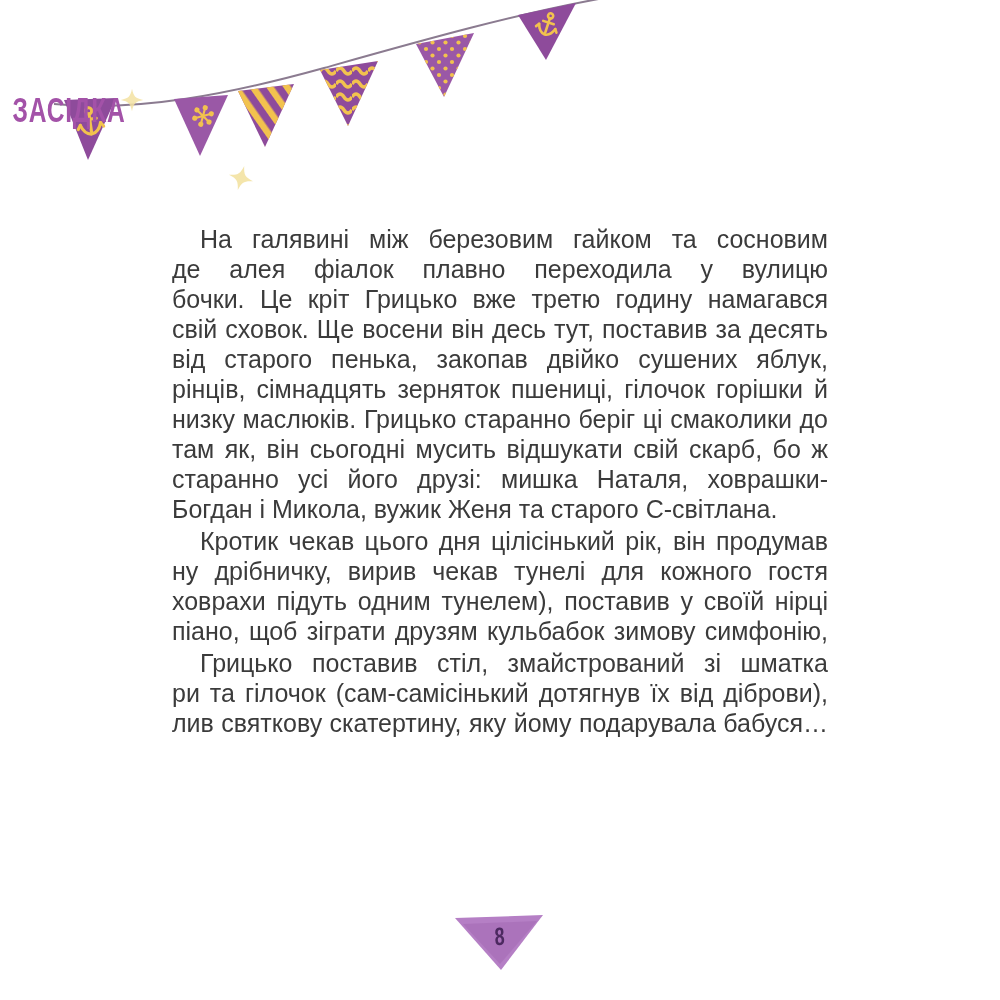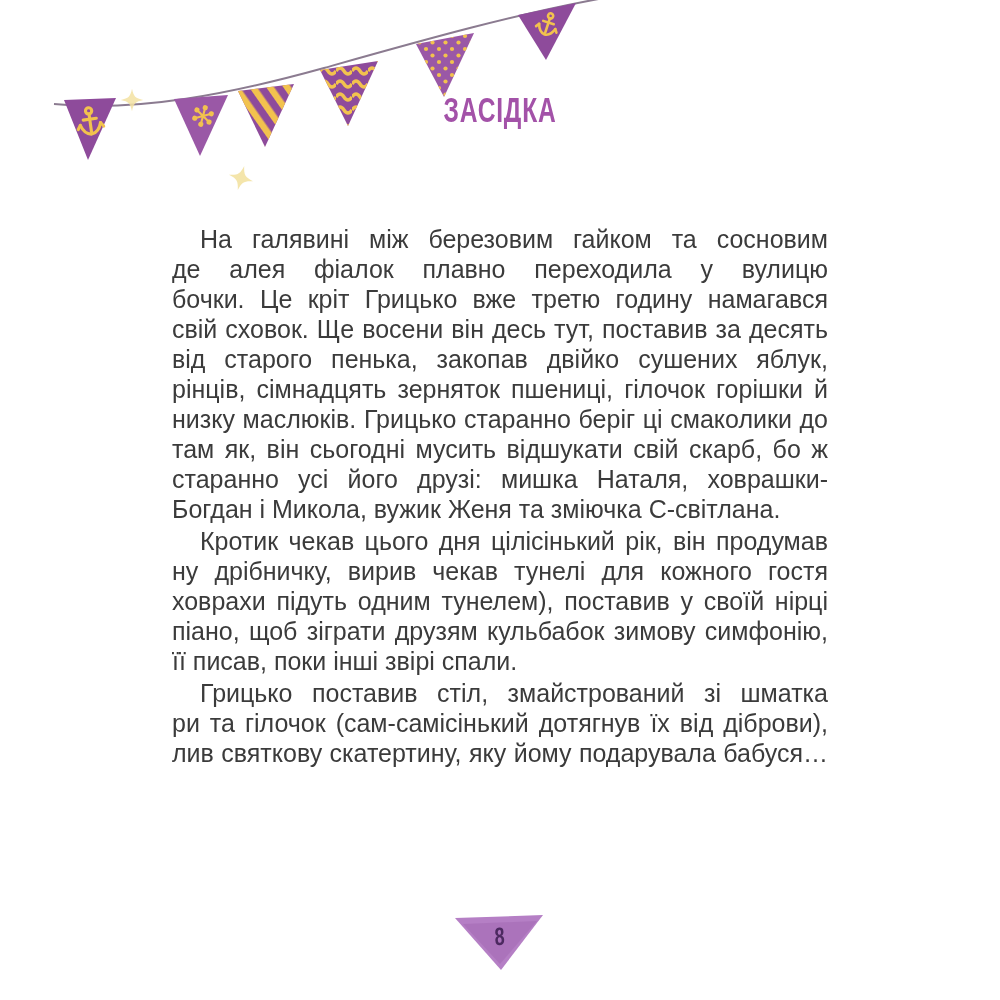--- a/index.html
+++ b/index.html
@@ -3,21 +3,21 @@
 <meta charset="utf-8">
 <style>
   :root{
     --title:#a352a8; --text:#3b3b3b; --flag-purple:#8e4b9b; --flag-purple-light:#9a58a6;
     --flag-yellow:#f2c24e; --string:#8b7b90; --star:#f3e2a2;
     --footer-triangle:#b57fc5; --footer-shade:#a066b0; --footer-number:#4c2960; --background:#ffffff;
   }
   html,body{margin:0;padding:0;background:#eee;}
   .page{position:relative;width:1000px;height:1000px;background:var(--background);overflow:hidden;margin:0 auto;}
   .bunting{position:absolute;left:0;top:0;}
-  .title-wrap{position:absolute;top:94px;left:0;width:100%;text-align:center;}
+  .title-wrap{position:absolute;top:94px;left:0;width:100%;}
   .title-wrap .t{display:inline-block;font-family:"Liberation Sans",sans-serif;font-weight:700;font-size:30px;
     letter-spacing:1px;color:var(--title);transform:scale(0.82,1.14);transform-origin:center;}
   .story{position:absolute;left:172px;top:224px;width:656px;color:var(--text);
     font-family:Liberation Sans, sans-serif;font-size:25px;line-height:30px;}
   .para{margin:0 0 2px 0;}
   .tline{text-align:justify;text-align-last:justify;height:30px;overflow:hidden;}
   .tline.para-last{text-align-last:left;}
   .tline.indent{text-indent:28px;}
   .footer{position:absolute;left:451px;top:912px;}
 </style>
@@ -101,28 +101,27 @@
       <div class="para">
         <div class="tline indent">На галявині між березовим гайком та сосновим лісом, там,</div>
         <div class="tline">де алея фіалок плавно переходила у вулицю кульбабок, хтось</div>
         <div class="tline">бочки. Це кріт Грицько вже третю годину намагався відшукати</div>
         <div class="tline">свій сховок. Ще восени він десь тут, поставив за десять кроків</div>
         <div class="tline">від старого пенька, закопав двійко сушених яблук, кілька ко-</div>
         <div class="tline">рінців, сімнадцять зерняток пшениці, гілочок горішки й цілу</div>
         <div class="tline">низку маслюків. Грицько старанно беріг ці смаколики до сво-</div>
         <div class="tline">там як, він сьогодні мусить відшукати свій скарб, бо ж до нього</div>
         <div class="tline">старанно усі його друзі: мишка Наталя, ховрашки-близнюки</div>
-        <div class="tline para-last">Богдан і Микола, вужик Женя та зміючка С-світлана.</div>
+        <div class="tline para-last">Богдан і Микола, вужик Женя та старого С-світлана.</div>
       </div>
       <div class="para">
         <div class="tline indent">Кротик чекав цього дня цілісінький рік, він продумав кож-</div>
         <div class="tline">ну дрібничку, вирив чекав тунелі для кожного гостя (лише два</div>
         <div class="tline">ховрахи підуть одним тунелем), поставив у своїй нірці форте-</div>
         <div class="tline">піано, щоб зіграти друзям кульбабок зимову симфонію, що він</div>
-        <div class="tline para-last">її писав, поки інші звірі спали.</div>
       </div>
       <div class="para">
         <div class="tline indent">Грицько поставив стіл, змайстрований зі шматка дубової ко-</div>
         <div class="tline">ри та гілочок (сам-самісінький дотягнув їх від діброви), засте-</div>
         <div class="tline">лив святкову скатертину, яку йому подарувала бабуся… А тепер</div>
       </div>
     </div>
 
   <svg class="footer" width="96" height="62" viewBox="0 0 96 62">
     <polygon points="4,6 92,3 50,58" style="fill:var(--footer-triangle)"></polygon>

